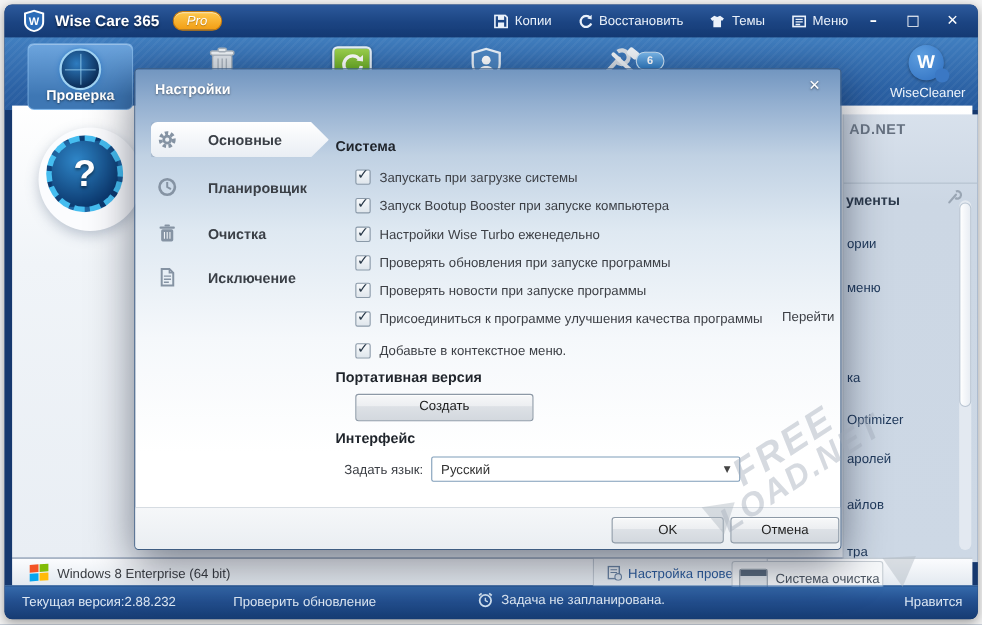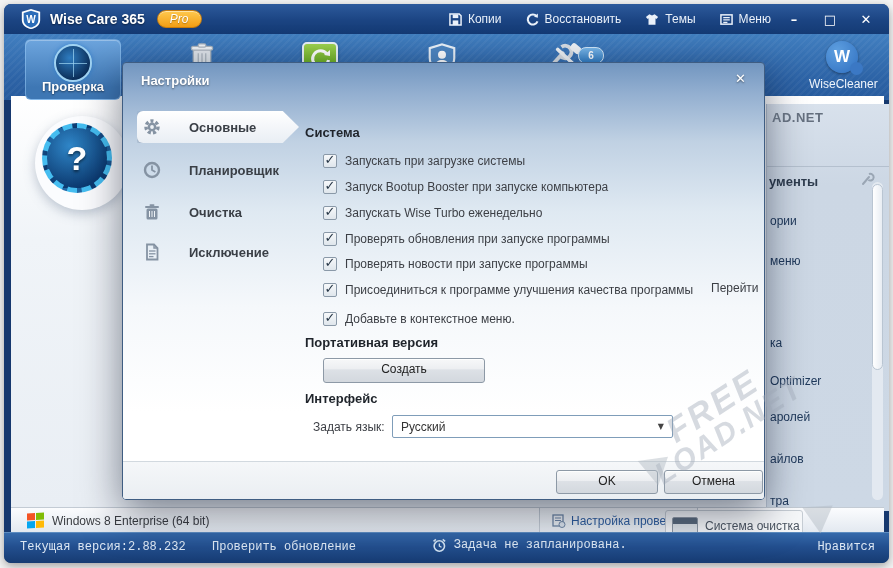--- a/index.html
+++ b/index.html
@@ -135,21 +135,21 @@
     background:linear-gradient(180deg,#f4f7fa,#e7edf3);}
   .deep-box{position:absolute;left:654px;top:2px;width:136px;height:30px;background:#f6f8fa;
     border:1px solid #c6cdd4;border-radius:3px;display:flex;align-items:center;gap:7px;overflow:hidden;z-index:2;}
   .deep-icon{width:24px;height:17px;margin-left:6px;border-radius:2px;border:1px solid #8f9aa6;
     background:linear-gradient(180deg,#5a6b7d 0 35%,#dfe5ea 35%);}
   .deep-label{color:#4c5662;font-size:12px;white-space:nowrap;}
 
   
   .bottombar{position:absolute;left:0;right:0;bottom:0;height:31px;z-index:20;
     background:linear-gradient(180deg,#356aab,#234f8f 45%,#163b72);border-top:1px solid #5c8cc0;
-    border-radius:0 0 7px 7px;box-sizing:border-box;color:#dde8f4;font-size:12px;font-family:Liberation Mono, monospace;}
+    border-radius:0 0 7px 7px;box-sizing:border-box;color:#dde8f4;font-size:12px;}
   .bb-version{position:absolute;left:16px;top:7px;}
   .bb-update{position:absolute;left:208px;top:7px;}
   .bb-task{position:absolute;left:50%;top:4px;transform:translateX(-8%);display:flex;align-items:center;gap:7px;}
   .bb-like{position:absolute;right:14px;top:7px;}
 
   
   .wm-top{position:absolute;left:772px;top:110px;z-index:90;color:rgba(88,99,114,.9);
     font-size:13px;font-weight:bold;letter-spacing:.5px;pointer-events:none;}
   .wm-diag{position:absolute;left:636px;top:388px;z-index:90;transform:rotate(-33deg);
     color:rgba(158,168,180,.42);font-weight:bold;font-style:italic;pointer-events:none;text-align:center;}
@@ -386,21 +386,21 @@
     <div class="cb-row" style="top:115px;">
       <span class="cb">
           <span>✓</span>
         </span>
       <span class="cb-label">Запуск Bootup Booster при запуске компьютера</span>
     </div>
     <div class="cb-row" style="top:141px;">
       <span class="cb">
           <span>✓</span>
         </span>
-      <span class="cb-label">Запускать Wise Turbo еженедельно</span>
+      <span class="cb-label">Настройки Wise Turbo еженедельно</span>
     </div>
     <div class="cb-row" style="top:167px;">
       <span class="cb">
           <span>✓</span>
         </span>
       <span class="cb-label">Проверять обновления при запуске программы</span>
     </div>
     <div class="cb-row" style="top:192px;">
       <span class="cb">
           <span>✓</span>

